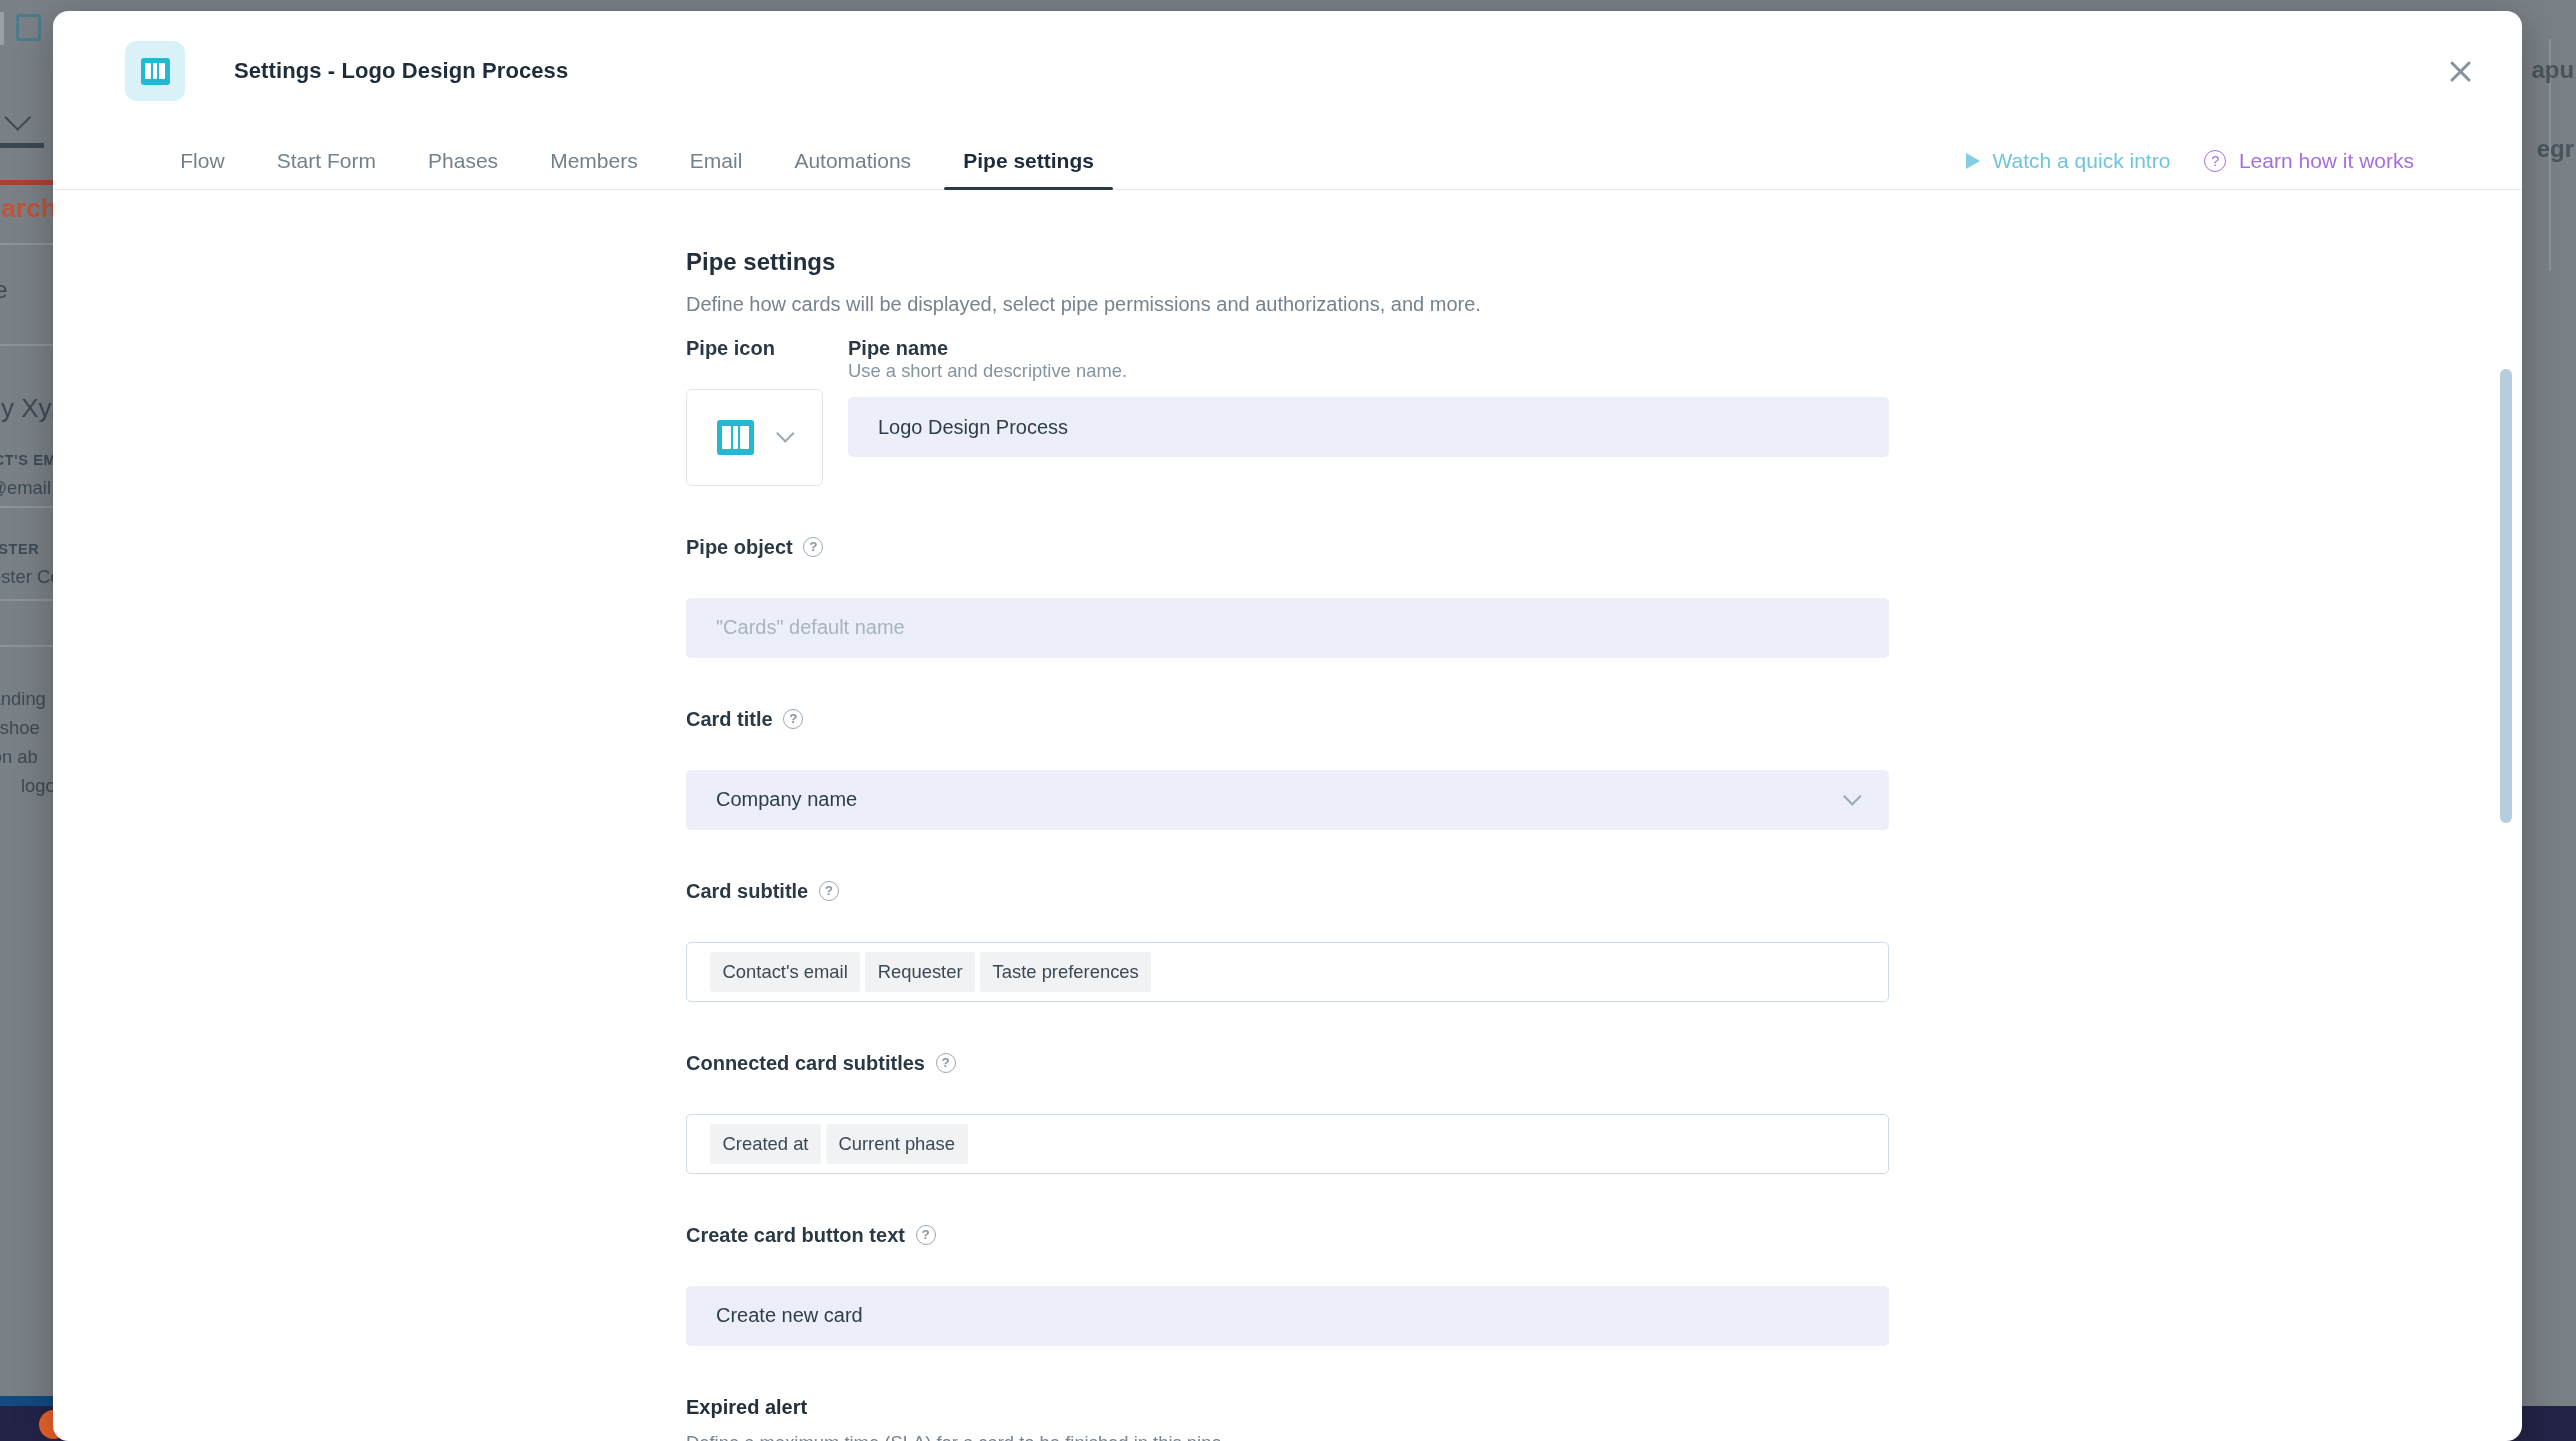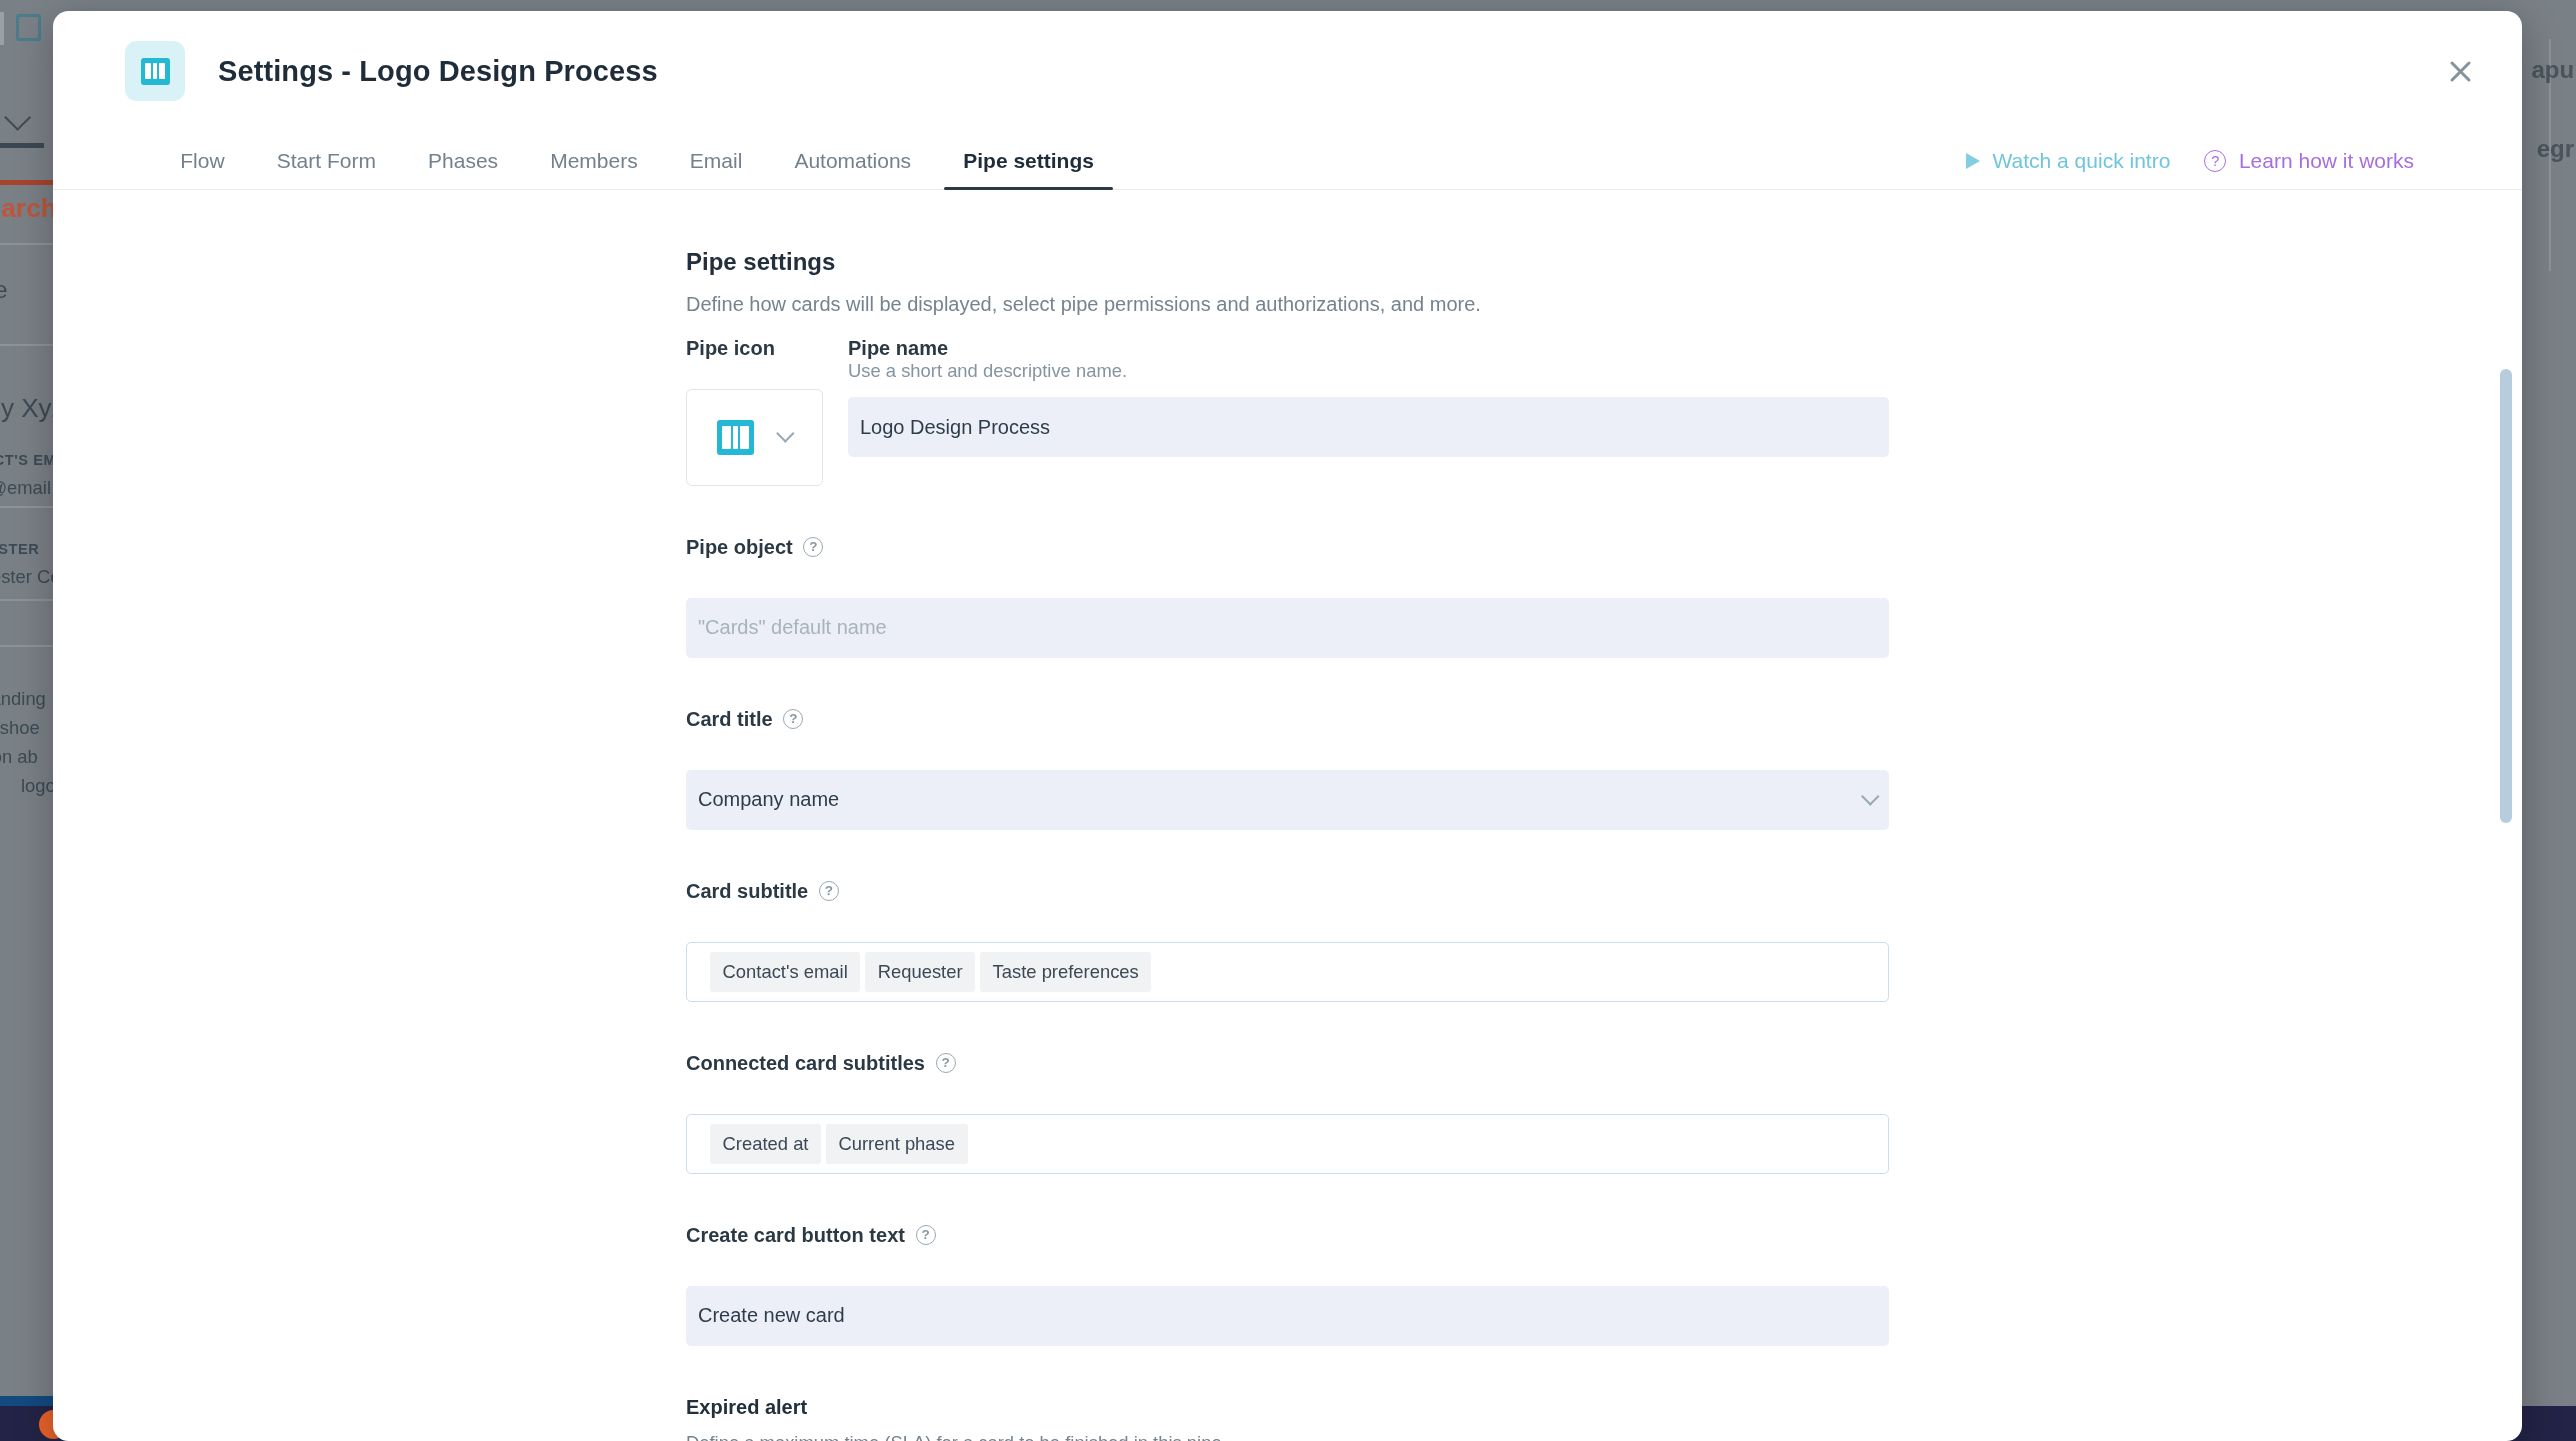--- a/index.html
+++ b/index.html
@@ -122,22 +122,22 @@
     border: 3.9px solid #25b8d4;
     border-radius: 2.9px;
     display: flex; gap: 1.9px;
     padding: 2.9px 1.9px;
     background: #25b8d4;
   }
   .kanban i { flex: 1; background: #ffffff; border-radius: 1px; display: block; }
   .kanban i.mid { flex: .55; }
 
   .modal-title {
-    margin-left: 33px;
-    font-size: 29px;
+    margin-left: 49px;
+    font-size: 22px;
     font-weight: bold;
     color: #1f2d3a;
     letter-spacing: 0.1px;
   }
   .close-btn {
     position: absolute;
     right: 44px; top: 44px;
     width: 35px; height: 35px;
     cursor: pointer;
     opacity: .75;
@@ -238,21 +238,21 @@
     flex: none;
     cursor: pointer;
   }
   .field-hint { font-size: 18.4px; color: #8594a1; margin-top: 0; }
 
   .input {
     height: 60px;
     background: #eceff7;
     border: none; border-radius: 4.8px;
     display: flex; align-items: center;
-    padding: 0 12px;
+    padding: 0 30px;
     font-size: 20px;
     color: #2f3d4a;
     width: 100%;
     cursor: text;
   }
   .input.placeholder { color: #a8b3bd; }
   .input.select { justify-content: space-between; cursor: pointer; }
   .chev {
     width: 12.6px; height: 12.6px;
     border-right: 2.3px solid #9aa8b4;

